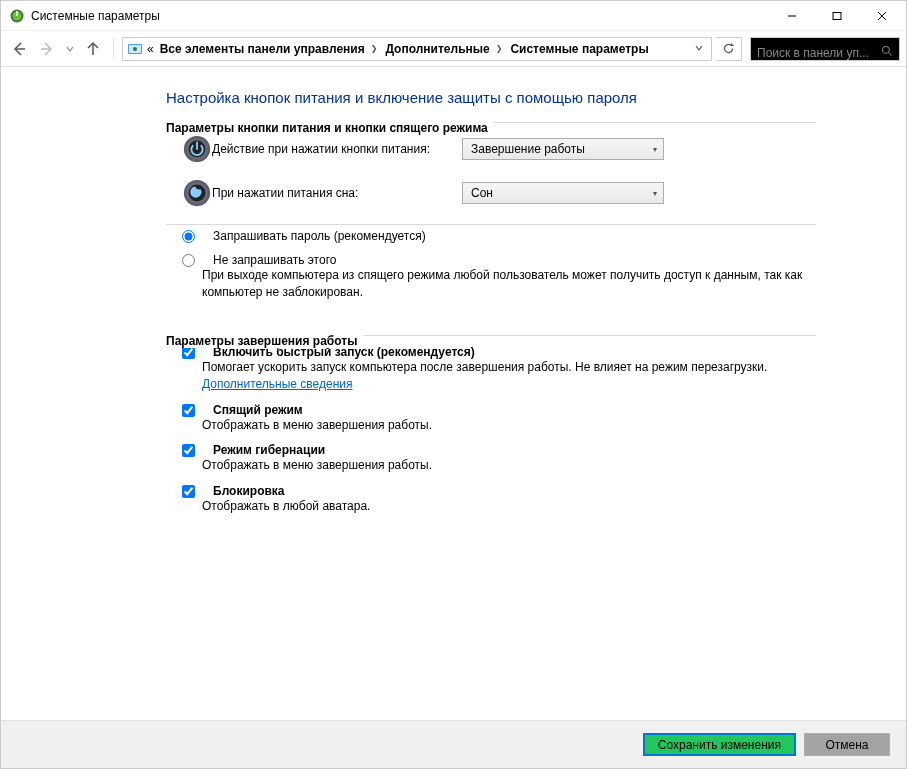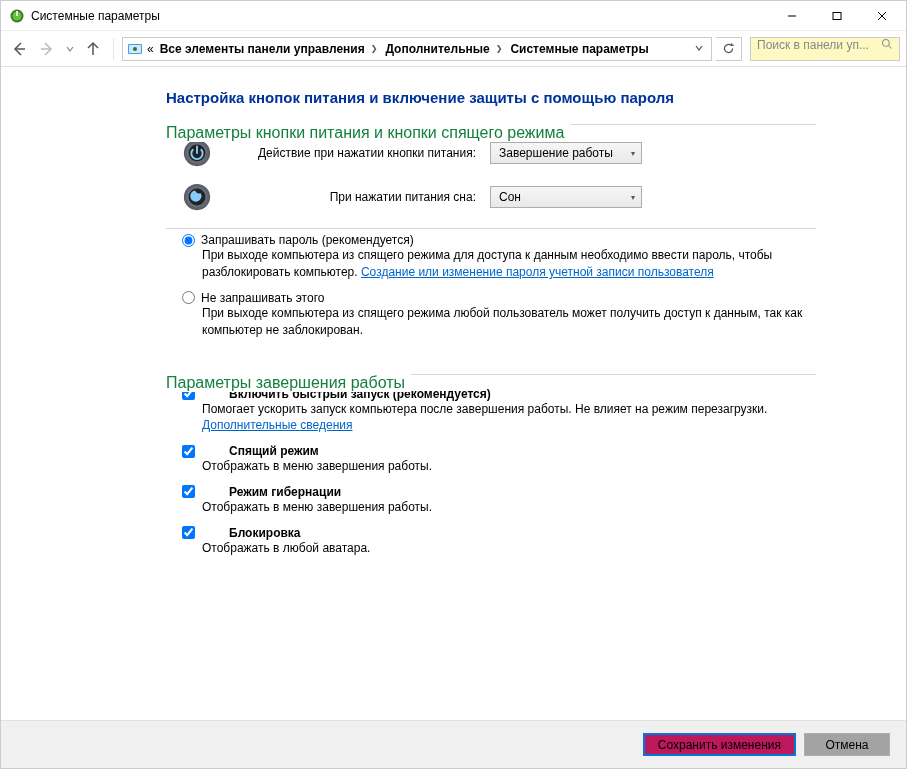--- a/index.html
+++ b/index.html
@@ -80,109 +80,108 @@
   .refresh-btn {
     width: 26px; height: 24px;
     border: 1px solid #ccc;
     border-left: none;
     display: flex; align-items: center; justify-content: center;
     font-size: 13px; color: #555;
   }
   .searchbox {
     width: 150px; height: 24px;
     border: 1px solid #ccc;
-    display: flex; align-items: flex-start;
+    display: flex; align-items: flex-end;
     padding: 0 6px;
     color: #888;
     gap: 4px;
-    background: #fef9c3;
+    background: #000000;
     margin-left: 4px;
   }
   .searchbox .placeholder { flex: 1; font-size: 12px; overflow:hidden; text-overflow:ellipsis; white-space:nowrap;}
   .searchbox .search-icon { font-size: 12px; color: #888; }
 
   
   .content {
     flex: 1;
     overflow: auto;
     padding: 14px 90px 10px 165px;
   }
   .page-heading {
     color: #003399;
     font-size: 15px;
-    font-weight: 700;
+    font-weight: 400;
     margin: 8px 0 8px 0;
   }
   .page-intro {
     font-size: 12px;
     line-height: 1.4;
     margin-bottom: 18px;
   }
 
   .group {
     margin-bottom: 14px;
   }
   .group-legend {
-    font-size: 16px;
-    color: #15803d;
+    font-size: 12px;
+    color: #000000;
     padding-right: 6px;
     background: #fff;
     position: relative;
     top: 0.6em;
     left: 0;
+    font-weight: bold;
   }
   .group-legend-wrap{
     display:flex;
     align-items:center;
   }
   .group-legend-wrap .line{
     flex:1; height:1px; background:#d9d9d9; margin-top:0.2em;
   }
 
   
   .powerrow {
     display: flex;
     align-items: center;
-    gap: 14px;
     margin: 6px 0 14px 16px;
-    text-align: right;
   }
   .power-icon {
     width: 30px; height: 30px;
   }
   .powerrow-label { width: 250px; }
   .dropdown {
-    width: 152px; height: 22px;
+    width: 202px; height: 22px;
     border: 1px solid #adadad;
     background: linear-gradient(#f6f6f6,#e9e9e9);
     display: flex; align-items: center; justify-content: space-between;
     padding: 0 6px 0 8px;
     font-size: 12px;
   }
   .dropdown .dd-caret { font-size: 8px; color: #555; }
 
   
   .opt {
     margin: 4px 0 10px 16px;
   }
   .opt-head {
-    display: flex; align-items: center; gap: 6px;
+    display: flex; align-items: flex-end; gap: 18px;
     font-size: 12px;
   }
   .opt-desc {
     margin-left: 20px;
     font-size: 12px;
     line-height: 1.4;
     color: #000;
   }
   .opt-desc a, .link { color: #0066cc; text-decoration: underline; cursor: pointer; }
   input[type=radio], input[type=checkbox] {
     width: 13px; height: 13px; margin: 0;
   }
-  .bold { font-weight: 600; margin-left: 28px; }
+  .bold { font-weight: 600; }
 
   
   .footer {
     height: 48px;
     border-top: 1px solid #e1e1e1;
     background: #f0f0f0;
     display: flex;
     align-items: center;
     justify-content: flex-end;
     gap: 8px;
@@ -194,21 +193,21 @@
     border: 1px solid #adadad;
     background: #a3a3a3;
     font-size: 12px;
     display: flex; align-items: center; justify-content: center;
     padding: 0 14px;
     cursor: pointer;
   }
   .btn.primary {
     border: 1px solid #0078d7;
     box-shadow: inset 0 0 0 1px #0078d7;
-    background: #be185d;
+    background: #22c55e;
   }
 </style>
 </head>
 <body>
 
 <div class="titlebar">
   <svg class="app-icon" viewBox="0 0 16 16">
     <circle cx="8" cy="8" r="6.5" fill="#3a7a2a"></circle>
     <circle cx="8" cy="8" r="4.5" fill="#6cbf3a"></circle>
     <rect x="7.2" y="3" width="1.6" height="5" fill="#fff"></rect>
@@ -354,23 +353,20 @@
   <div class="group">
     <div class="group-legend-wrap">
       <span class="line"></span>
     </div>
     <div>
       <div class="opt">
         <label class="opt-head">
           <input type="radio" name="wake" checked="" style="">
           <span>Запрашивать пароль (рекомендуется)</span>
         </label>
-        <div class="opt-desc">
-          <span>При выходе компьютера из спящего режима для доступа к данным необходимо ввести пароль, чтобы разблокировать компьютер. </span><a class="link">Создание или изменение пароля учетной записи пользователя</a>
-        </div>
       </div>
       <div class="opt">
         <label class="opt-head">
           <input type="radio" name="wake" style="">
           <span>Не запрашивать этого</span>
         </label>
         <div class="opt-desc">При выходе компьютера из спящего режима любой пользователь может получить доступ к данным, так как компьютер не заблокирован.</div>
       </div>
     </div>
   </div>

